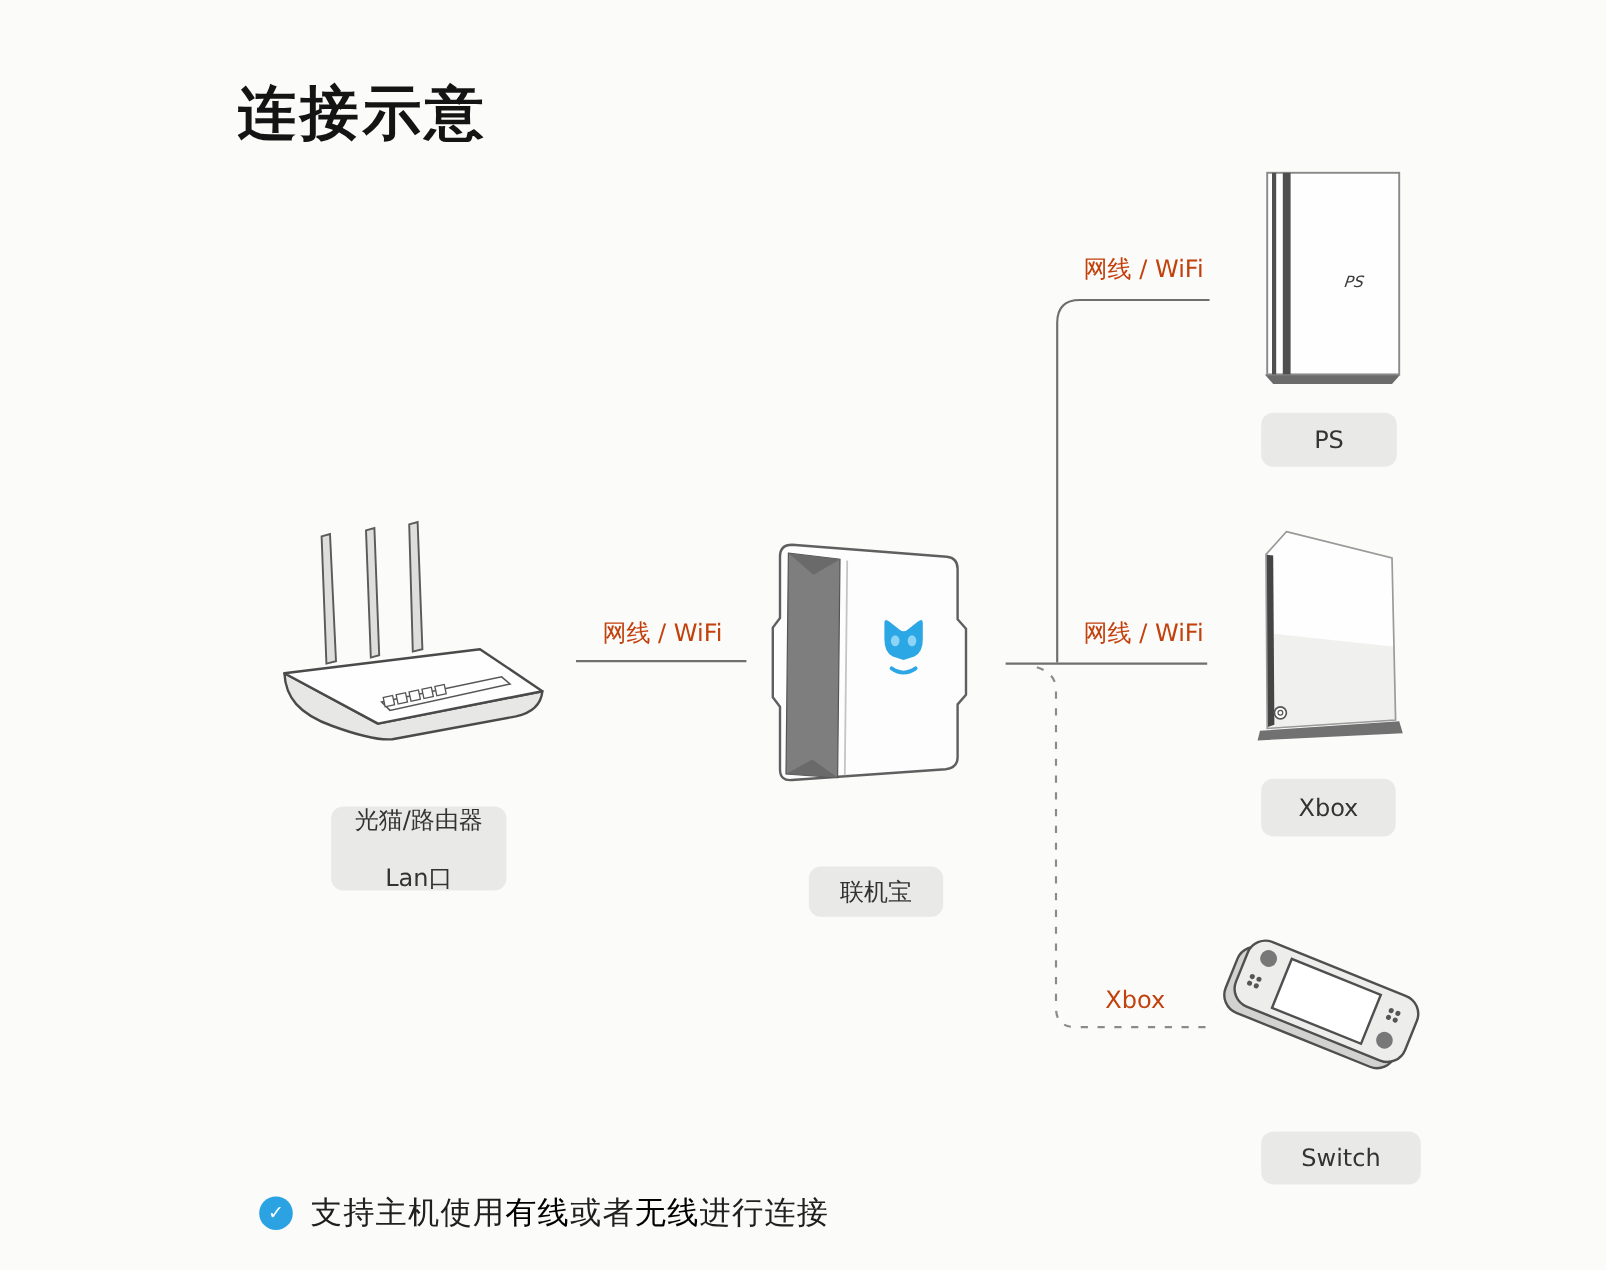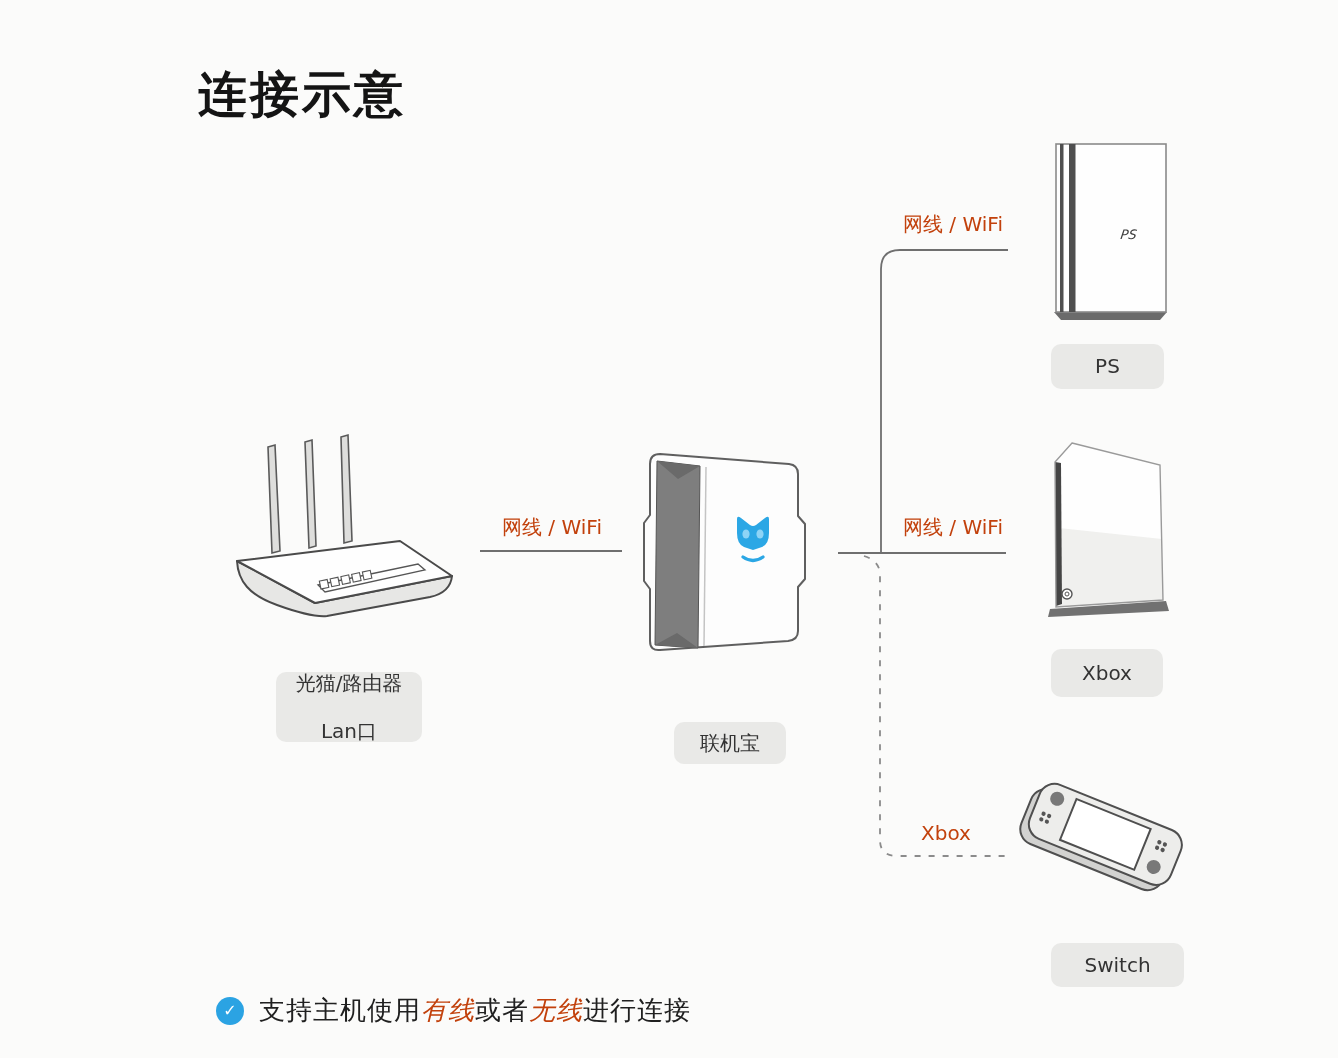--- a/index.html
+++ b/index.html
@@ -29,21 +29,21 @@
   .footnote {
     position:absolute; left:216px; top:993px;
     display:flex; align-items:center; gap:15px;
   }
   .check-badge {
     width:28px; height:28px; border-radius:50%;
     background:#2BA3E3; color:#fff; font-size:16px; font-weight:bold;
     display:flex; align-items:center; justify-content:center;
   }
   .footnote-text { font-size:26px; color:#202020; letter-spacing:1px; }
-  .footnote-text .hl { color:#c2410c;font-style:italic; }
+  .footnote-text .hl { color:#000000; }
 </style>
 </head>
 <body>
 
 <div class="canvas">
 
   <div class="title">连接示意</div>
 
   <svg class="lines-layer" viewBox="0 0 1338 1058">
     <path d="M480,551 L622,551" stroke="#6F6F6F" stroke-width="1.8" fill="none"></path>

